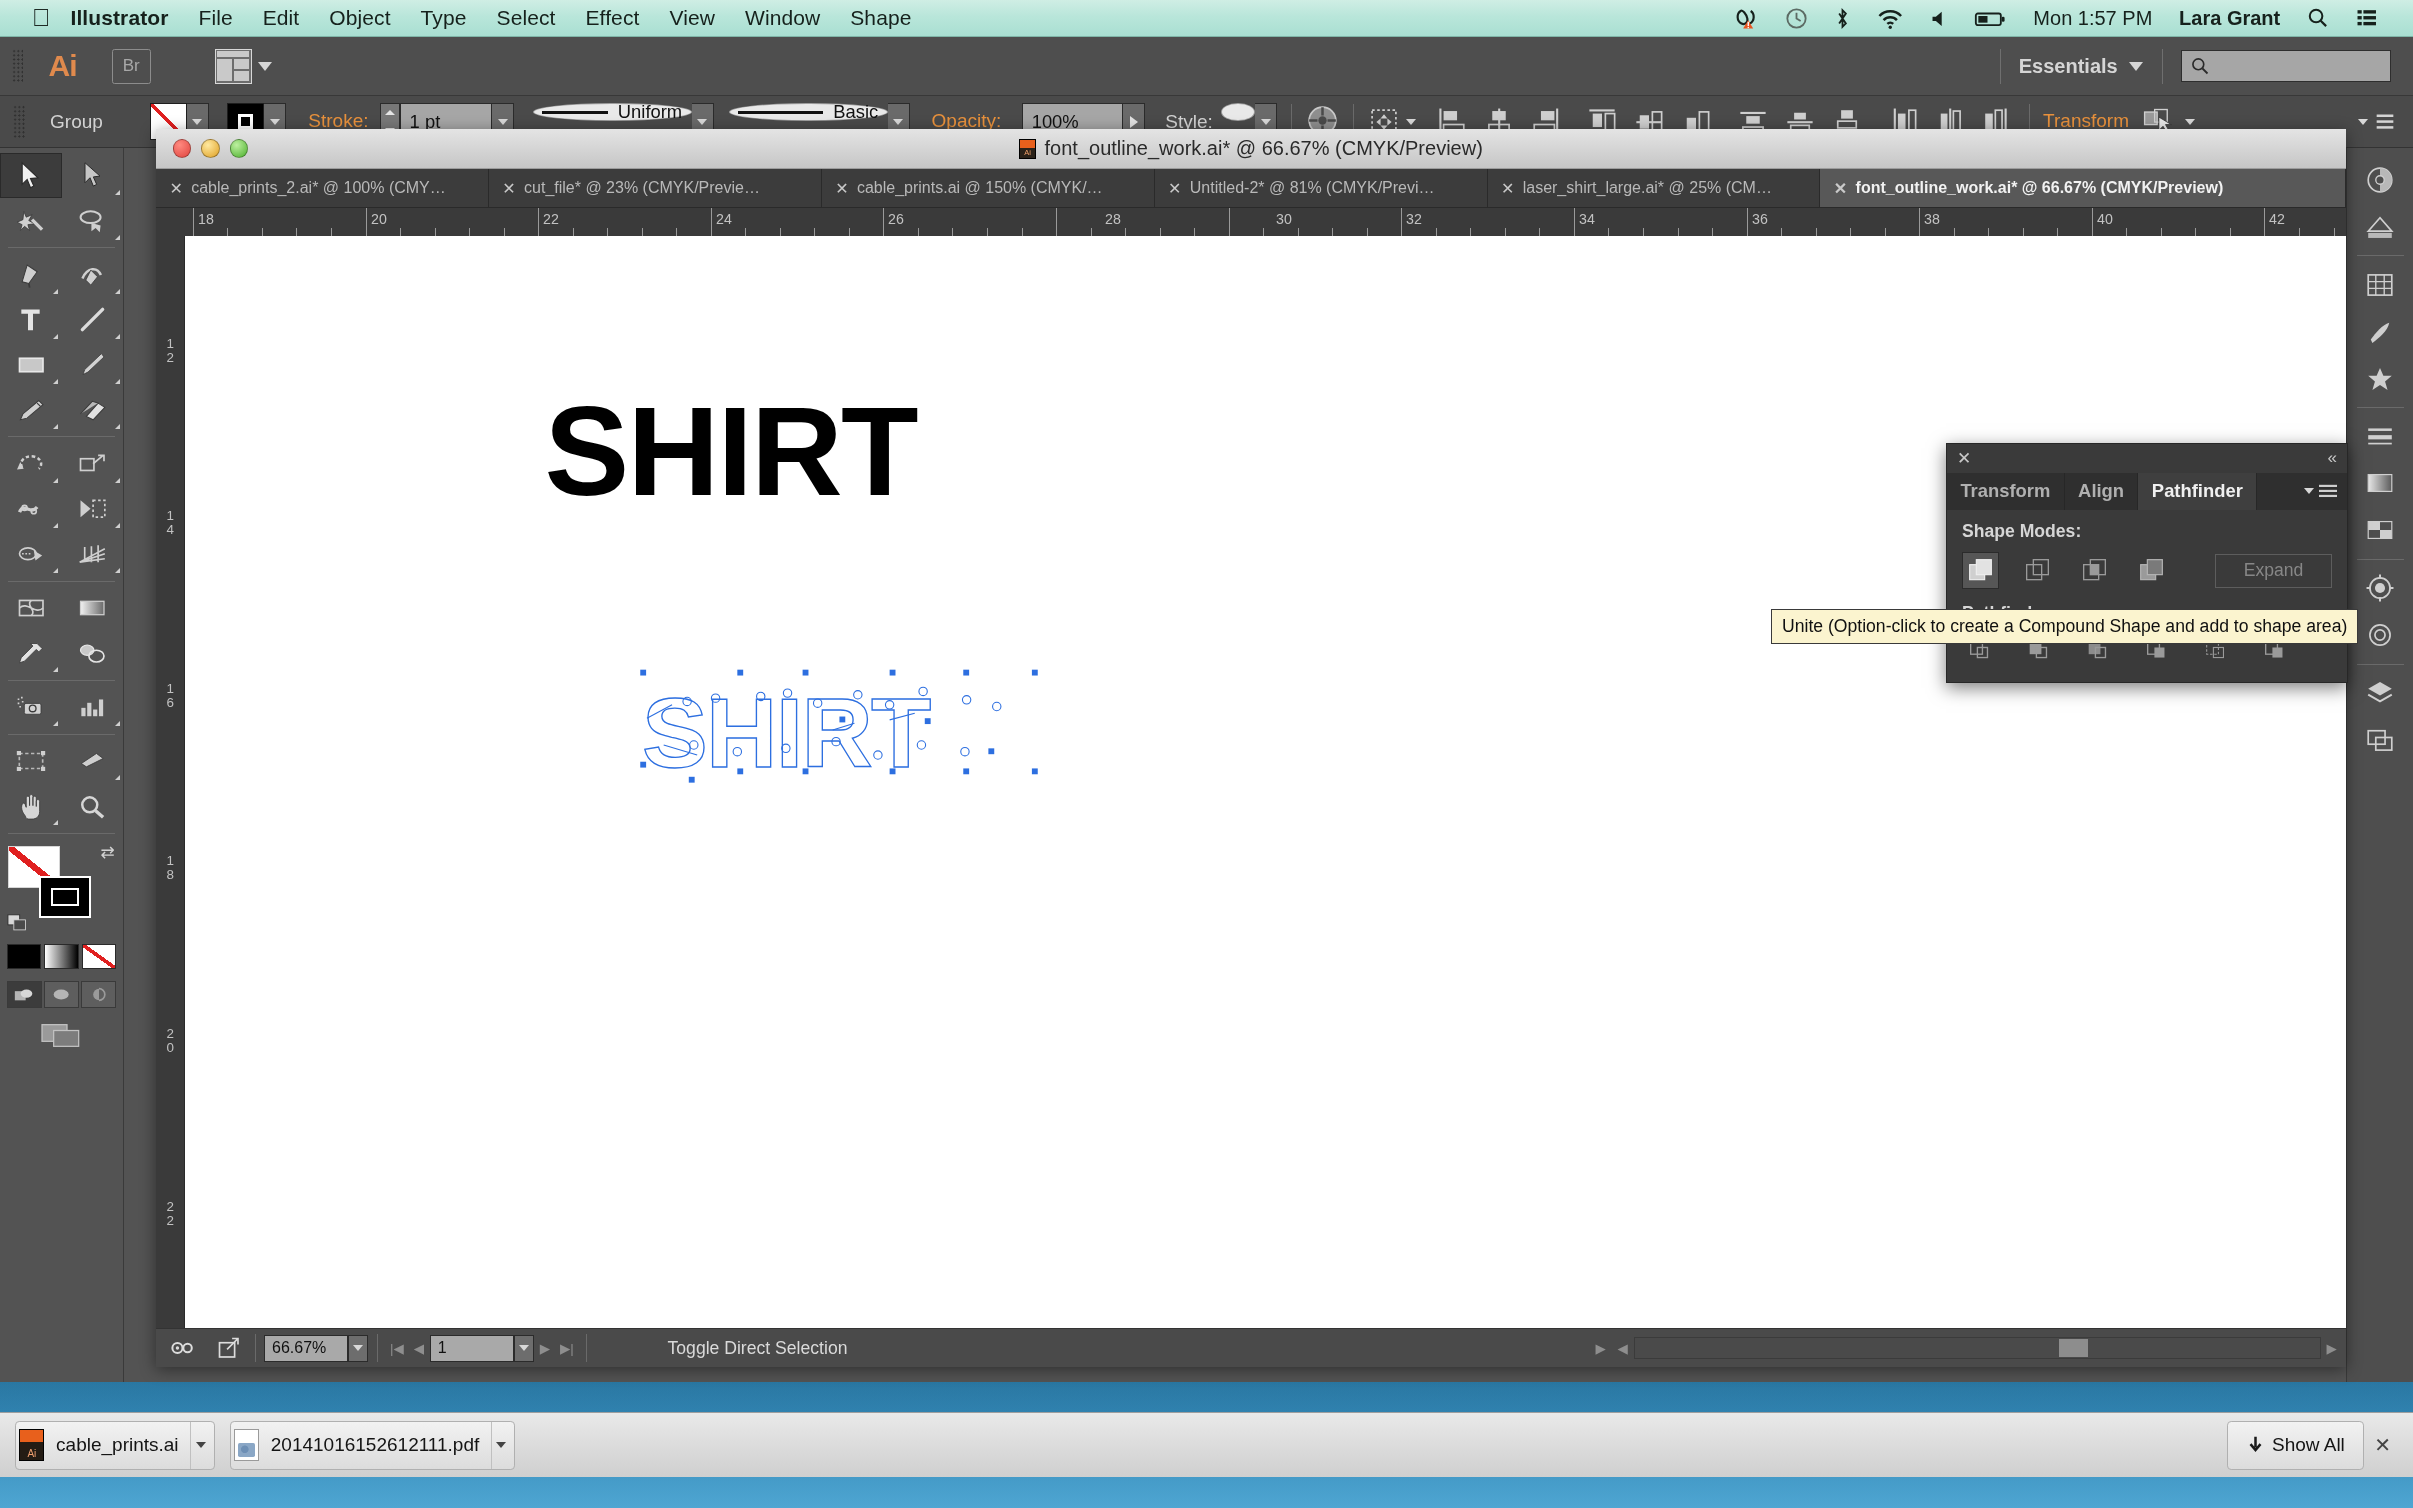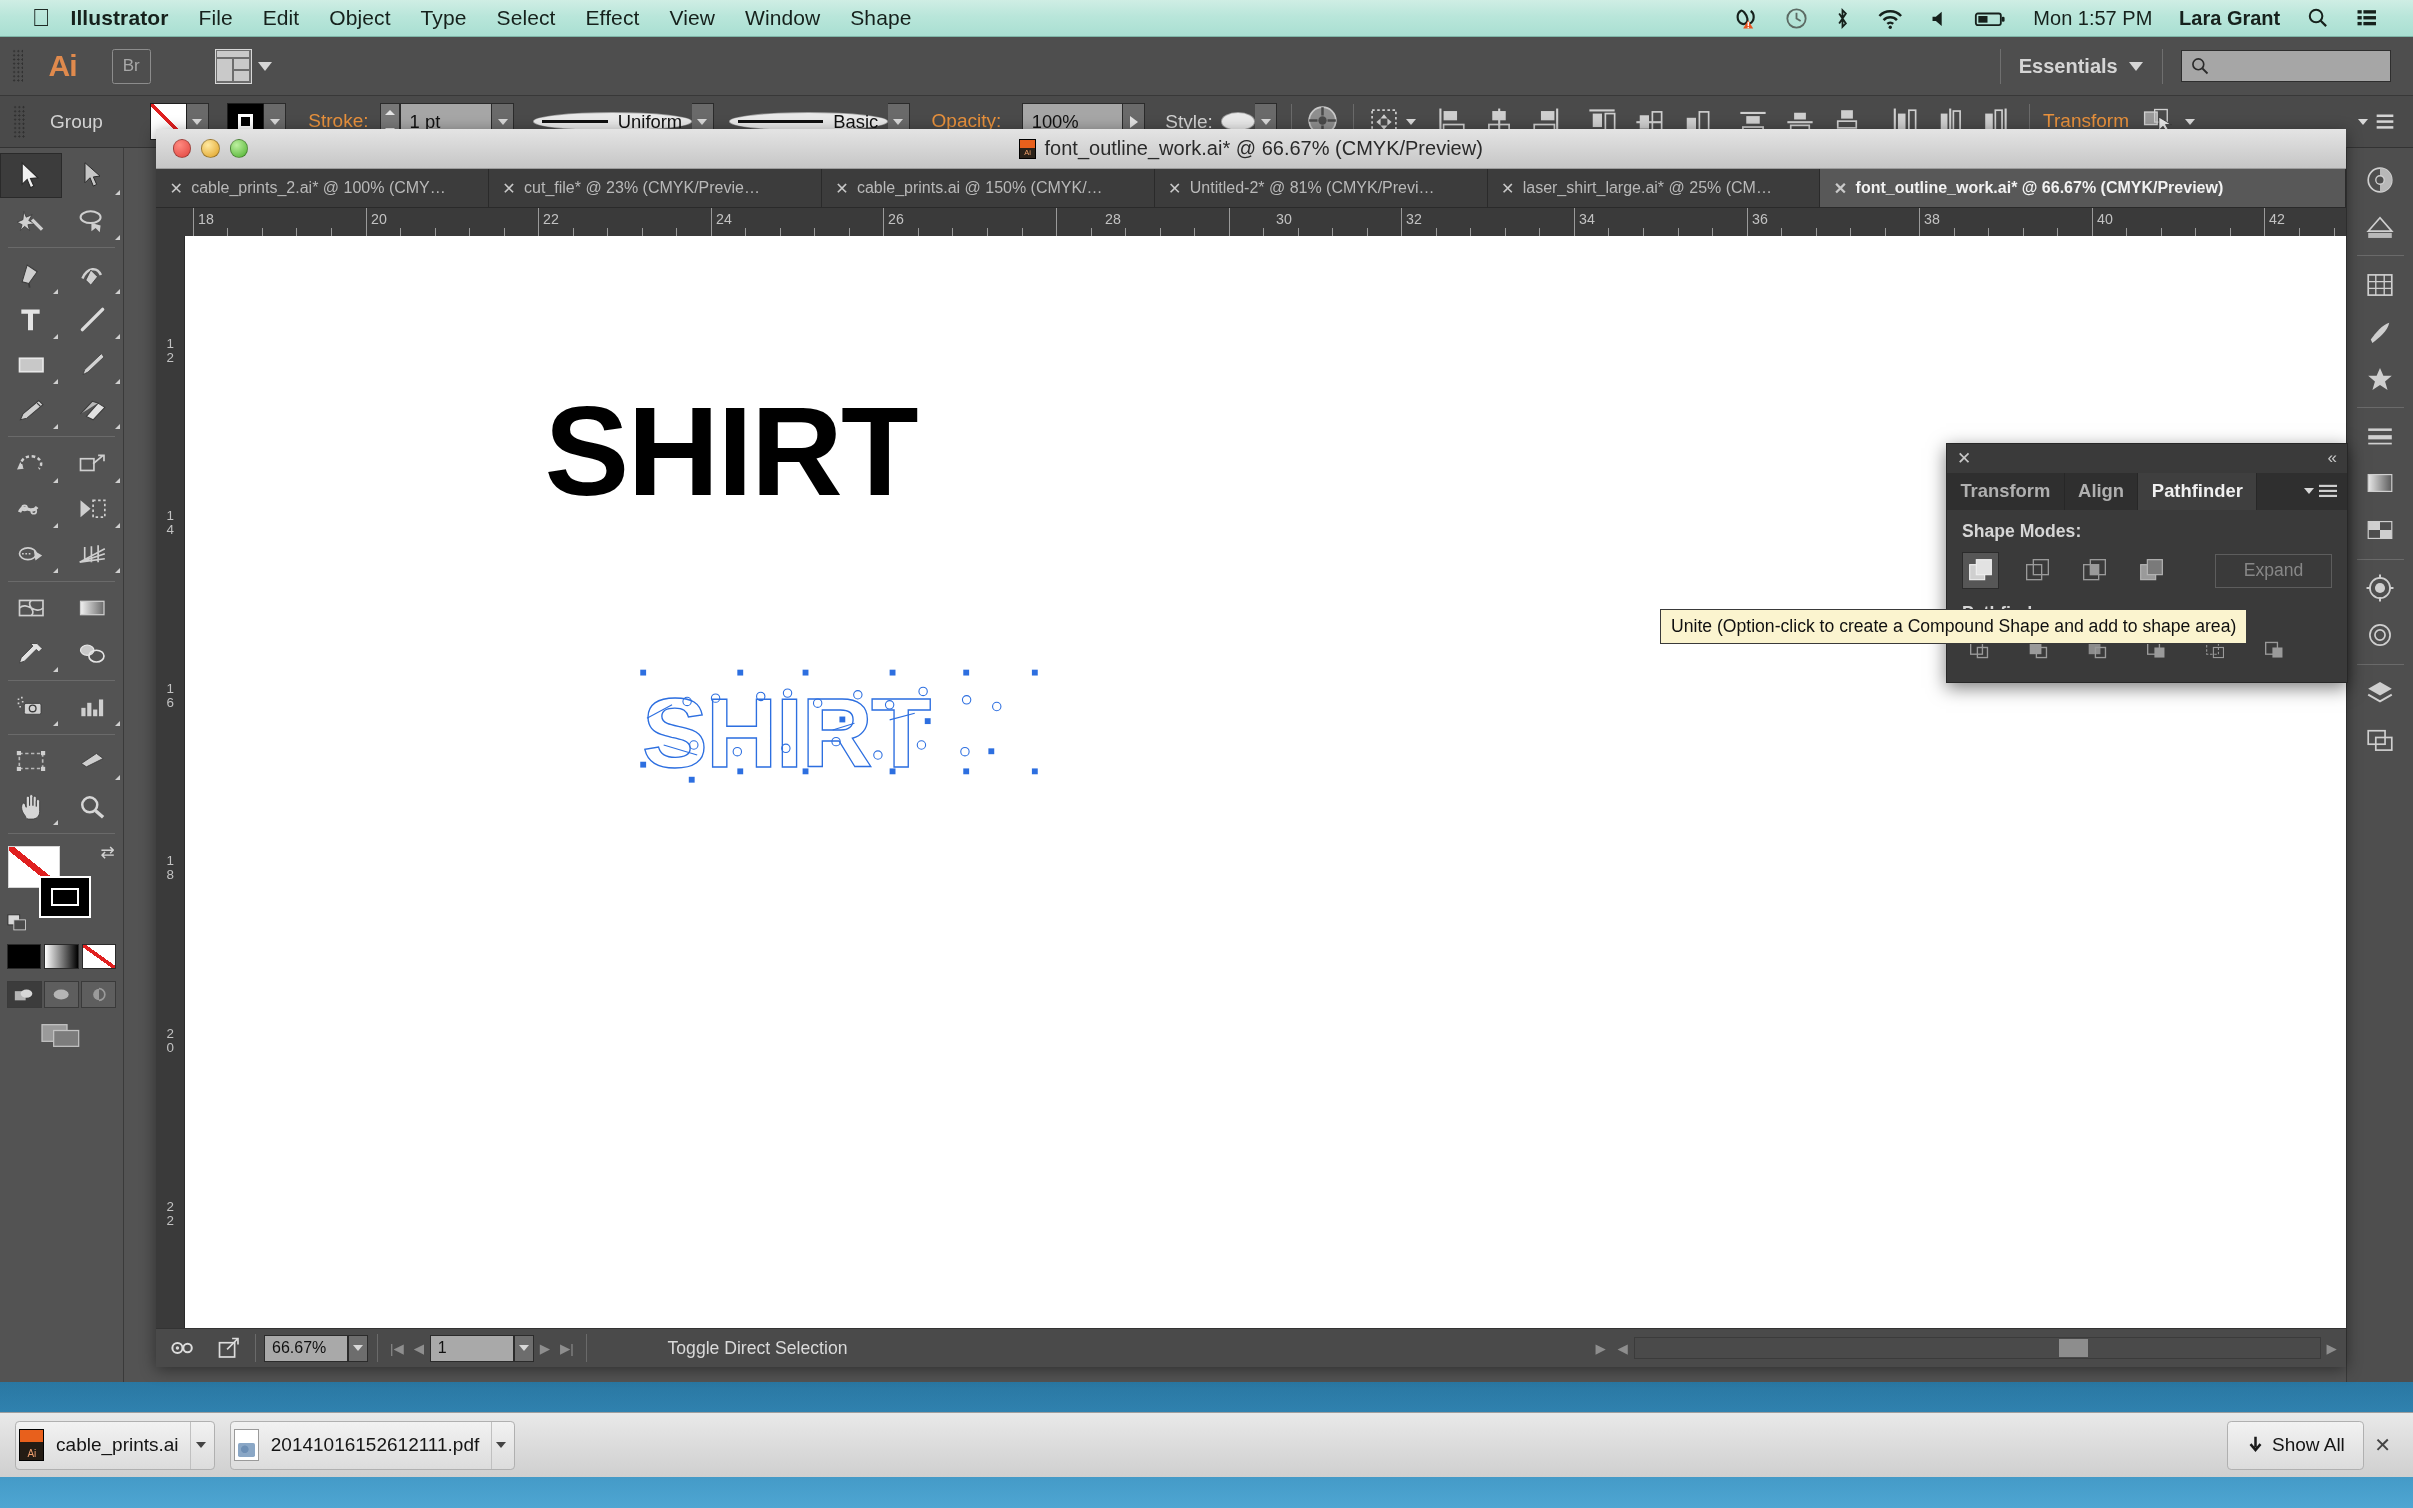--- a/index.html
+++ b/index.html
@@ -79,21 +79,21 @@
     display:flex; align-items:center; justify-content:center; }
   .tri { width:0;height:0;border-left:5.9px solid transparent;border-right:5.9px solid transparent;border-top:6.7px solid #d8d8d8; }
   .ctrl-orange { color:#e8913c; font-size:19px; margin-left:22px; border-bottom:1.7px dotted #e8913c; padding-bottom:0.8px; }
   .spin { width:20px; height:37px; background:#787878; border:0.8px solid #2b2b2b; display:flex; flex-direction:column; }
   .spin i { flex:1; display:flex; align-items:center; justify-content:center; }
   .tri-up { width:0;height:0;border-left:5px solid transparent;border-right:5px solid transparent;border-bottom:5.9px solid #e5e5e5; }
   .tri-dn { width:0;height:0;border-left:5px solid transparent;border-right:5px solid transparent;border-top:5.9px solid #e5e5e5; }
   .fld { height:37px; background:#a6a6a6; border:0.8px solid #2b2b2b; color:#111; font-size:18.4px;
     display:flex; align-items:center; padding:0 8.4px; }
   .fld.light { background:#e9e9e9; justify-content:flex-end; }
-  .combo { display:flex; align-items:center; margin-left:10px; }
+  .combo { display:flex; margin-left:10px; }
   .linepre { width:88px; height:3.4px; background:#111; margin-right:10px; }
   .align-ic { width:32px; height:34px; margin:0 7.5px; position:relative; }
   .ctrl-sep { width:0.8px; height:35px; background:#6a6a6a; margin:0 13.4px; }
   .transform-lbl { color:#e8913c; font-size:19px; border-bottom:1.7px dotted #e8913c; }
 
   
   .toolpanel {
     position:absolute; top:111px; left:0; width:124px; bottom:0;
     background:#535353; border-right:0.8px solid #3a3a3a; z-index:25;
     padding-top:5px;
@@ -178,21 +178,21 @@
   .pf-menu { margin-left:auto; display:flex; align-items:center; padding-right:10px; gap:5px;}
   .pf-body { padding:11.7px 15px 13.4px; }
   .pf-sec { color:#d6d6d6; font-size:17.6px; font-weight:bold; margin-bottom:10px; }
   .pf-row { display:flex; align-items:center; gap:20px; }
   .pf-btn { width:37px; height:37px; display:flex; align-items:center; justify-content:center; }
   .pf-btn.on { background:#565656; border:0.8px solid #2b2b2b; }
   .pf-expand { margin-left:auto; width:117px; height:34px; border:0.8px solid #5d5d5d; color:#878787;
     font-size:17.6px; display:flex; align-items:center; justify-content:center; }
   .pf-sec2 { color:#d6d6d6; font-size:17.6px; font-weight:bold; margin:13.4px 0 8.4px; }
 
-  .tooltip { position:absolute; left:1660px; top:572px; background:#fbf4cf; border:0.8px solid #3a3a3a;
+  .tooltip { position:absolute; left:1771px; top:572px; background:#fbf4cf; border:0.8px solid #3a3a3a;
     padding:5.9px 10px; font-size:17.6px; color:#101010; z-index:55; white-space:nowrap; }
 
   
   .bgcol { position:absolute; left:0; top:37px; width:156px; bottom:126px; background:#e8e8e8; z-index:10;
     overflow:hidden; }
   .bgshot { margin:0 0 0 18.4px; width:137px; background:#fff; border:0.8px solid #bdbdbd; }
   .bgcap { font-size:18.4px; color:#1a1a1a; text-align:center; padding:5px 0 1.7px; white-space:nowrap; }
 
   
   .dockbar { position:absolute; left:0; right:0; bottom:0; height:126px; z-index:50; }

